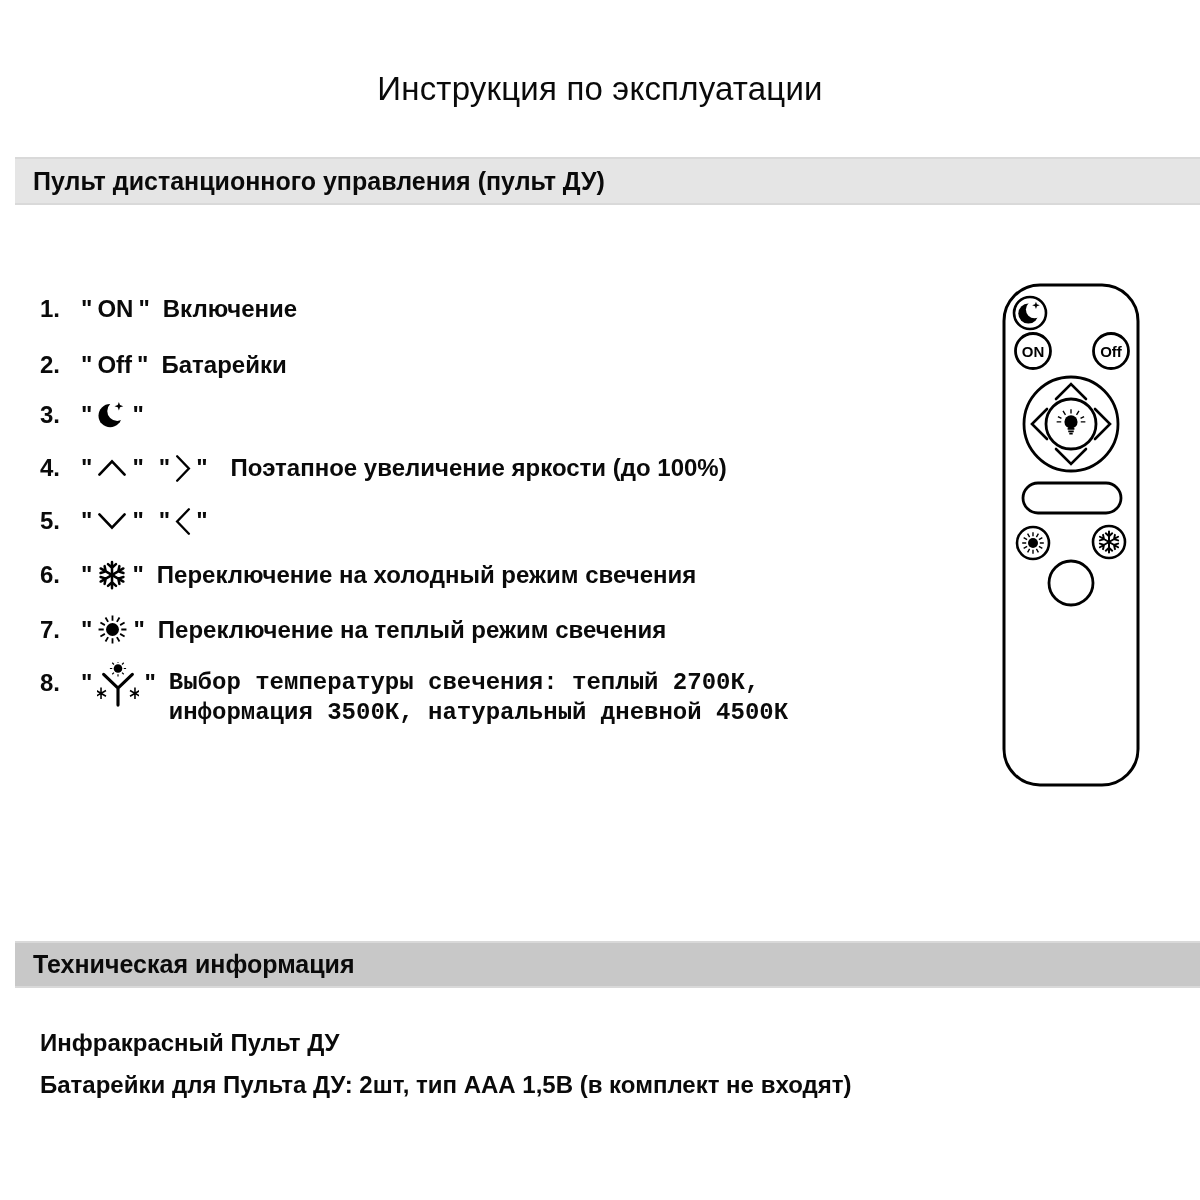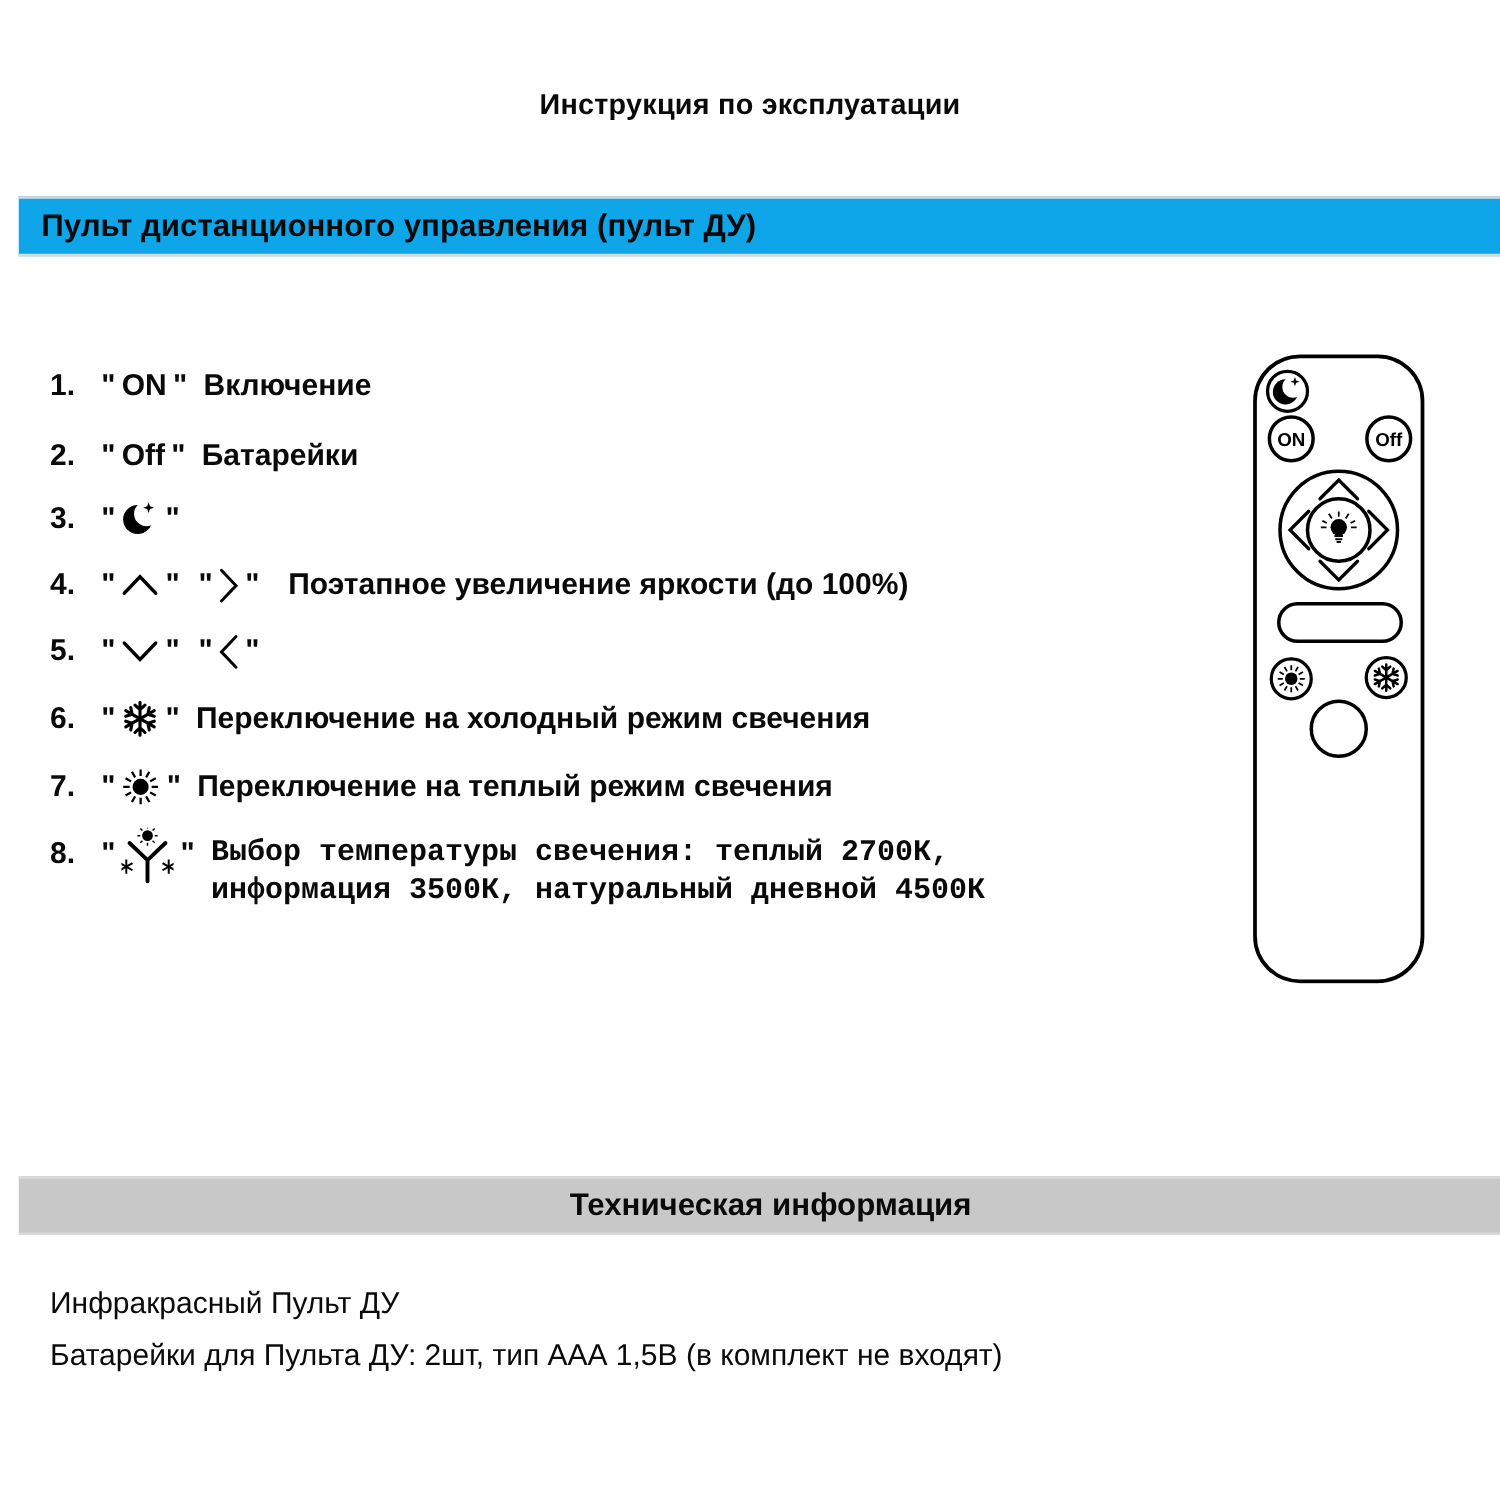--- a/index.html
+++ b/index.html
@@ -3,42 +3,42 @@
 <meta charset="utf-8">
 <style>
   * { margin:0; padding:0; box-sizing:border-box; }
   html,body { background:#fff; }
   .page {
     position:relative; width:1200px; height:1200px; background:#ffffff;
     font-family:"Liberation Sans", sans-serif; color:#0a0a0a; overflow:hidden;
   }
   .title {
     position:absolute; top:70px; left:0; width:1200px;
-    text-align:center; font-size:23px; font-weight:bold; letter-spacing:0.2px;
+    text-align:center; font-size:33px; font-weight:normal; letter-spacing:0.2px;
   }
   .bar {
     position:absolute; left:15px; width:1185px; background:#c8c8c8;
     display:flex; align-items:center; padding-left:18px;
     font-size:25px; font-weight:bold;
     border-top:2px solid #d9d9d9; border-bottom:2px solid #d9d9d9;
   }
   .bar1 { top:157px; height:48px; }
   .bar2 { top:941px; height:47px; }
   .item {
     position:absolute; left:40px; display:flex; align-items:center;
     font-size:24px; font-weight:bold; line-height:30px; white-space:nowrap;
   }
   .item .num { width:36px; }
   .item .q { margin:0 5px; }
   .item .qgap { margin-left:10px; }
   .item .lbl { margin-left:8px; }
   .ic { display:block; }
   .item8 { align-items:flex-start; }
   .item8 .lblcol span { display:block; white-space:nowrap;font-family:Liberation Mono, monospace; }
-  .techline { position:absolute; left:40px; font-size:24px; font-weight:normal; line-height:30px; }
+  .techline { position:absolute; left:40px; font-size:24px; font-weight:bold; line-height:30px; }
   .remote { position:absolute; left:1002px; top:283px; }
   svg .stroke { stroke:#000; fill:none; }
   .hiddefs { position:absolute; width:0; height:0; overflow:hidden; }
 </style>
 </head>
 <body>
 
 <svg class="hiddefs" aria-hidden="true">
   <defs>
     <symbol id="ic-moon" viewBox="-12 -12 24 24">
@@ -90,21 +90,21 @@
     <symbol id="ic-chev-left" viewBox="0 0 15 26">
         <polyline class="stroke" stroke-width="2.2" stroke-linecap="round" points="13,1.5 2,13 13,24.5"></polyline>
       </symbol>
   </defs>
 </svg>
 
 <div class="page" style="color: rgb(10, 10, 10);">
 
   <div class="title">Инструкция по эксплуатации</div>
 
-  <div class="bar bar1" style="background: #0ea5e9;">
+  <div class="bar bar1" style="background: #e5e5e5;">
     <span>Пульт дистанционного управления (пульт ДУ)</span>
   </div>
 
   <div class="item" style="top:294px">
     <span class="num">1.</span>
     <span class="q">"</span>
     <span>ON</span>
     <span class="q">"</span>
     <span class="lbl">Включение</span>
   </div>
@@ -216,20 +216,20 @@
       <circle cx="31" cy="260" r="16" class="stroke" stroke-width="2.6"></circle>
       <use href="#ic-sun" x="19" y="248" width="24" height="24"></use>
     </g>
     <g>
       <circle cx="107" cy="259" r="16" class="stroke" stroke-width="2.6"></circle>
       <use href="#ic-snow" x="95" y="247" width="24" height="24"></use>
     </g>
     <circle cx="69" cy="300" r="22" class="stroke" stroke-width="2.8"></circle>
   </svg>
 
-  <div class="bar bar2" style="background: rgb(200, 200, 200); justify-content: center;">
+  <div class="bar bar2" style="background: rgb(200, 200, 200);">
     <span>Техническая информация</span>
   </div>
 
   <div class="techline" style="top:1028px">Инфракрасный Пульт ДУ</div>
   <div class="techline" style="top:1070px">Батарейки для Пульта ДУ: 2шт, тип ААА 1,5В (в комплект не входят)</div>
 
 </div>
 
 </body></html>

